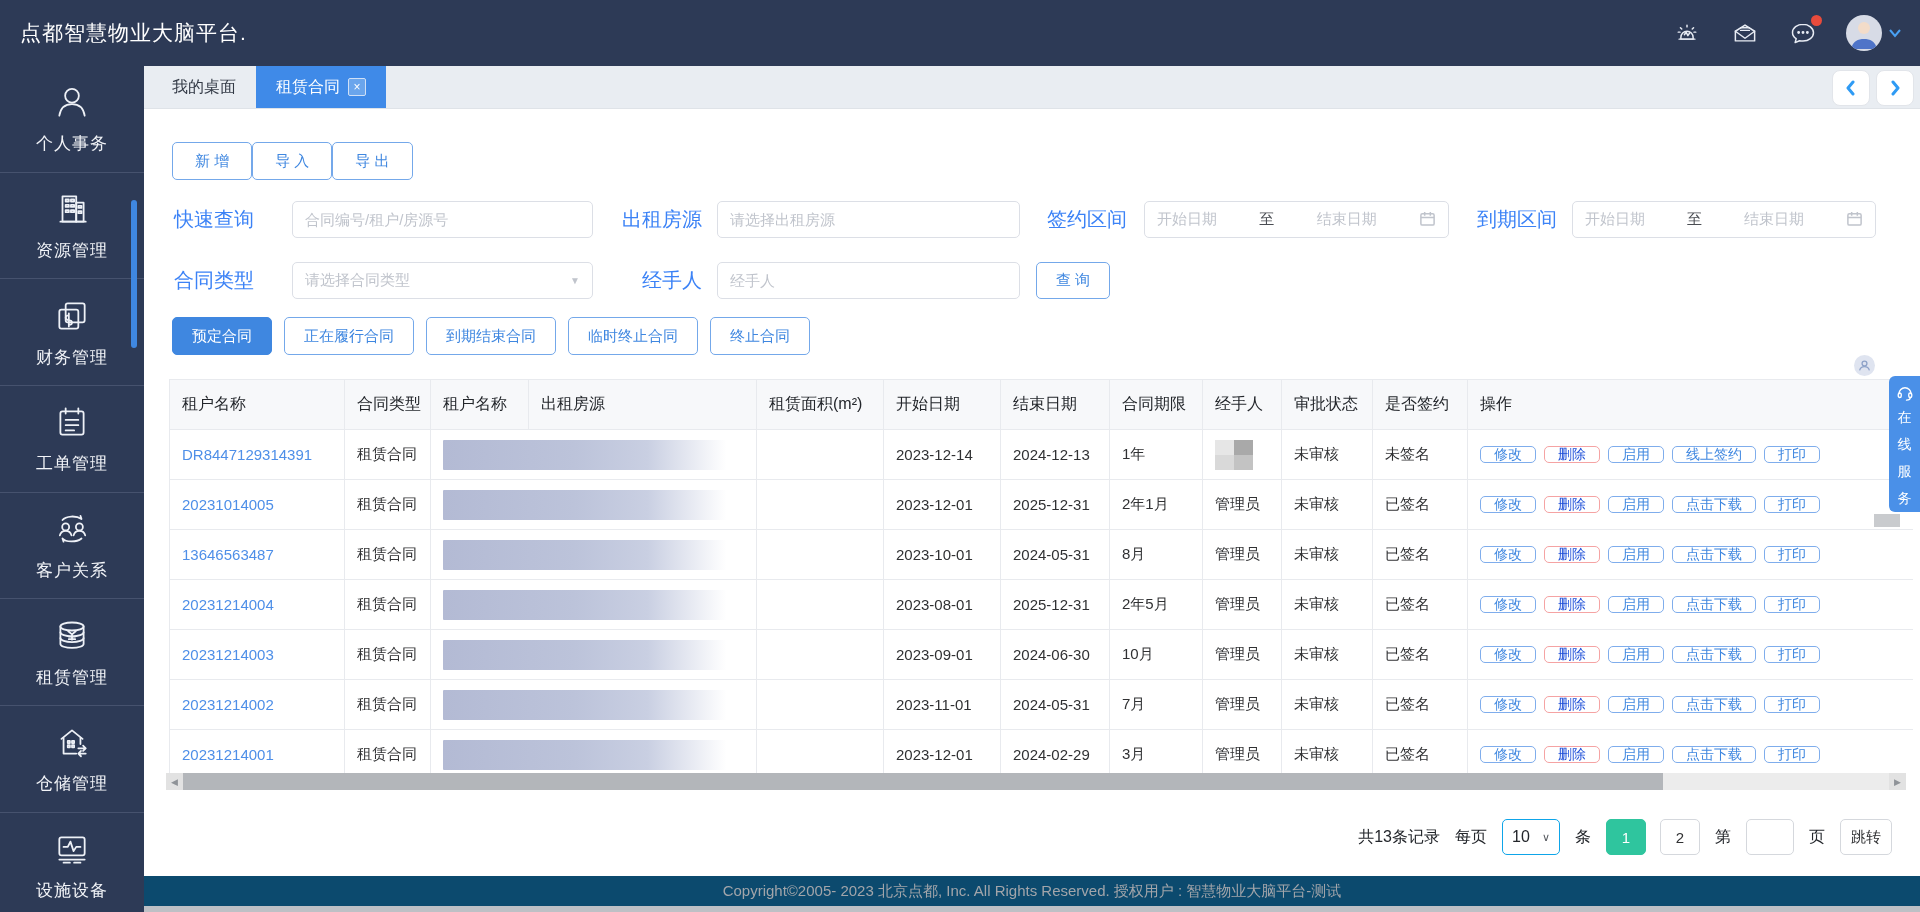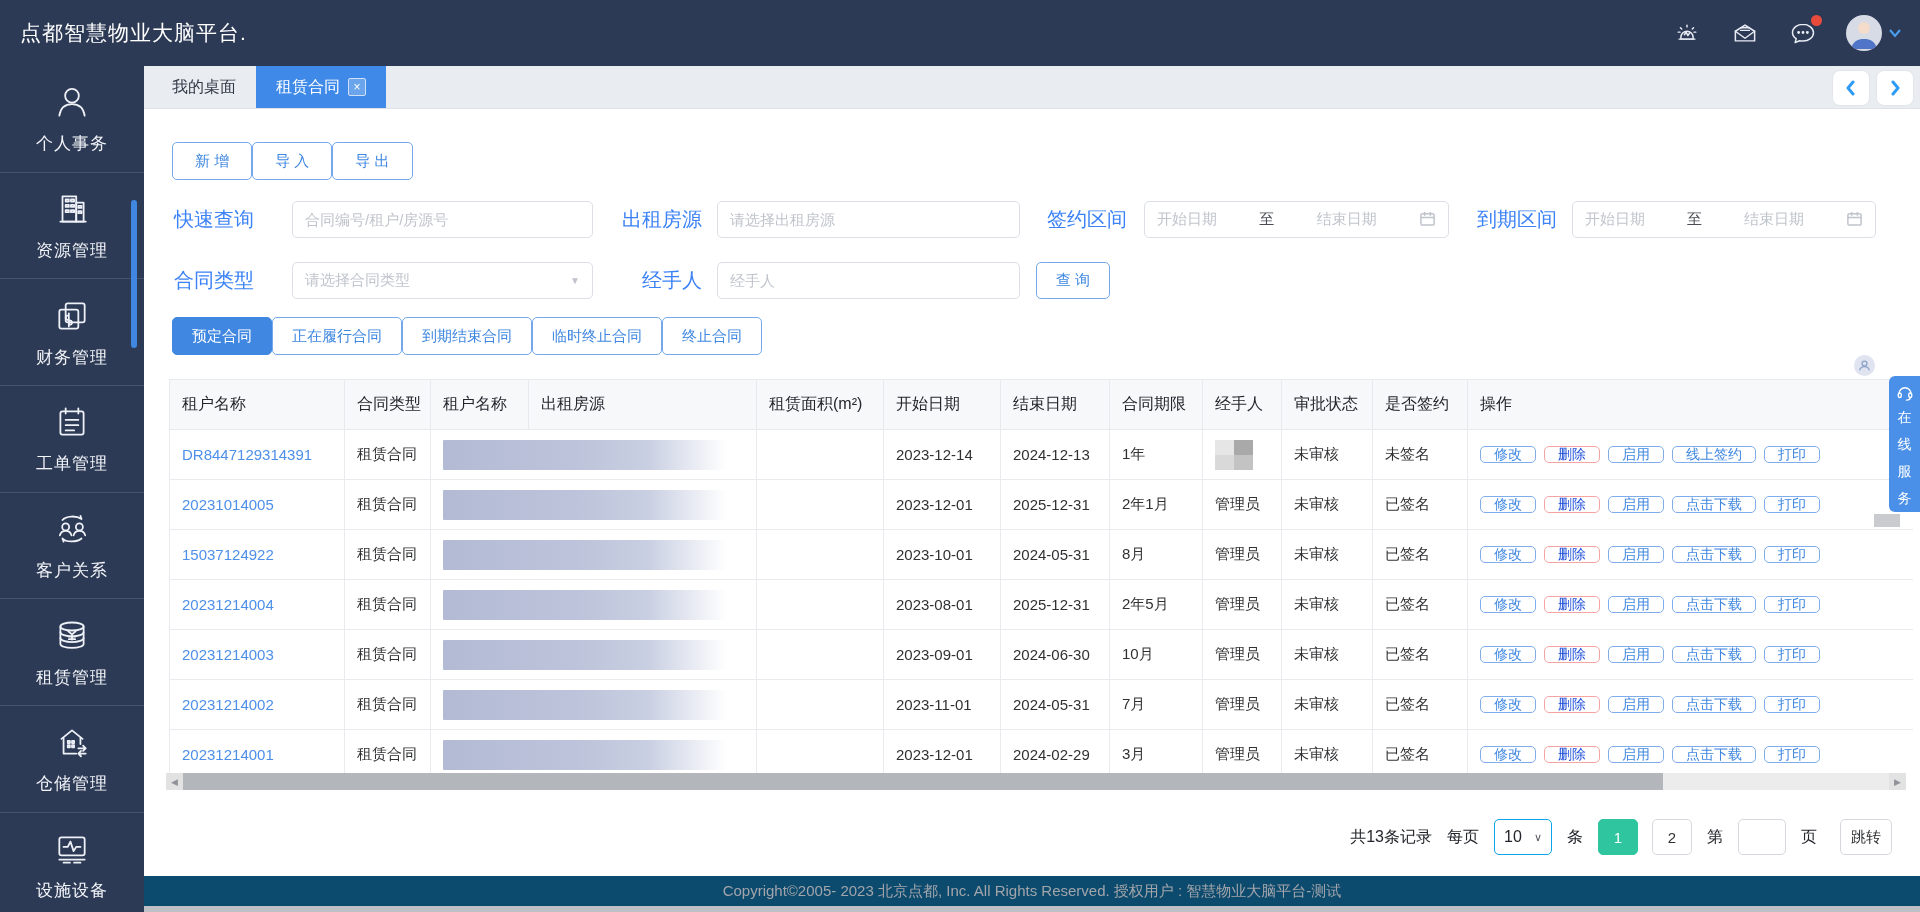--- a/index.html
+++ b/index.html
@@ -55,21 +55,21 @@
   .row1{top:92px;} .row2{top:153px;}
   .f-select{position:absolute;box-sizing:border-box;height:37px;border:1px solid #dcdfe6;border-radius:5px;background:#fff;
     display:flex;align-items:center;justify-content:space-between;padding:0 12px;font-size:15px;color:#c0c4cc;cursor:pointer;}
   .caret{font-size:10px;color:#c0c4cc;}
   .daterange{position:absolute;box-sizing:border-box;height:37px;border:1px solid #dcdfe6;border-radius:5px;background:#fff;
     display:flex;align-items:center;justify-content:space-between;padding:0 12px;font-size:15px;cursor:pointer;}
   .dr-ph{color:#c0c4cc;} .dr-to{color:#4a4d53;}
   .cal-icon svg{stroke:#c0c4cc;fill:none;stroke-width:1.6;}
 
   
-  .status-tabs{position:absolute;left:28px;top:208px;display:flex;}
+  .status-tabs{position:absolute;left:28px;top:208px;display:flex;gap:12px;}
   .stab{box-sizing:border-box;height:38px;padding:0 19px;border:1px solid #74a8ea;border-radius:5px;background:#fff;
     color:#3f87e0;font-size:15px;display:inline-flex;align-items:center;cursor:pointer;white-space:nowrap;}
   .stab.active{background:#3f87e0;color:#fff;border-color:#3f87e0;}
 
   
   .table-wrap{position:absolute;left:25px;top:270px;width:1744px;height:394px;overflow:hidden;}
   table{border-collapse:collapse;table-layout:fixed;width:1858px;font-size:15px;}
   th,td{border:1px solid #e8eaee;box-sizing:border-box;padding:0 12px;text-align:left;white-space:nowrap;overflow:hidden;}
   th{height:50px;background:#f7f8fa;font-weight:normal;color:#23262b;font-size:16px;}
   td{height:50px;background:#ffffff;}
@@ -422,21 +422,21 @@
                   <div class="acts">
                     <div class="abtn">修改</div>
                     <div class="abtn red">删除</div>
                     <div class="abtn">启用</div>
                     <div class="abtn">点击下载</div>
                     <div class="abtn">打印</div>
                   </div>
                 </td>
               </tr>
               <tr>
-                <td><a class="cn-link">15037124922</a></td>
+                <td><a class="cn-link">13646563487</a></td>
                 <td>租赁合同</td>
                 <td colspan="2">
                   <div class="redact-bar"></div>
                 </td>
                 <td></td>
                 <td>2023-10-01</td>
                 <td>2024-05-31</td>
                 <td>8月</td>
                 <td>管理员</td>
                 <td>未审核</td>
@@ -561,21 +561,21 @@
           <span class="pg-chev">∨</span>
         </div>
         <span>条</span>
         <span id="page-buttons" style="display:flex;gap:14px;">
             <div class="pg-btn active">1</div>
             <div class="pg-btn">2</div>
           </span>
         <span>第</span>
         <input class="pg-input" value="" style="">
         <span>页</span>
-        <div class="pg-btn" style="padding:16px 10px;margin-left:8px;">跳转</div>
+        <div class="pg-btn" style="padding:16px 10px;">跳转</div>
       </div>
 
       <div class="footer">
         <span>Copyright©2005- 2023 北京点都, Inc. All Rights Reserved. 授权用户 : 智慧物业大脑平台-测试</span>
       </div>
       <div class="window-edge"></div>
     </div>
   </div>
 
   <div class="svc-avatar">

